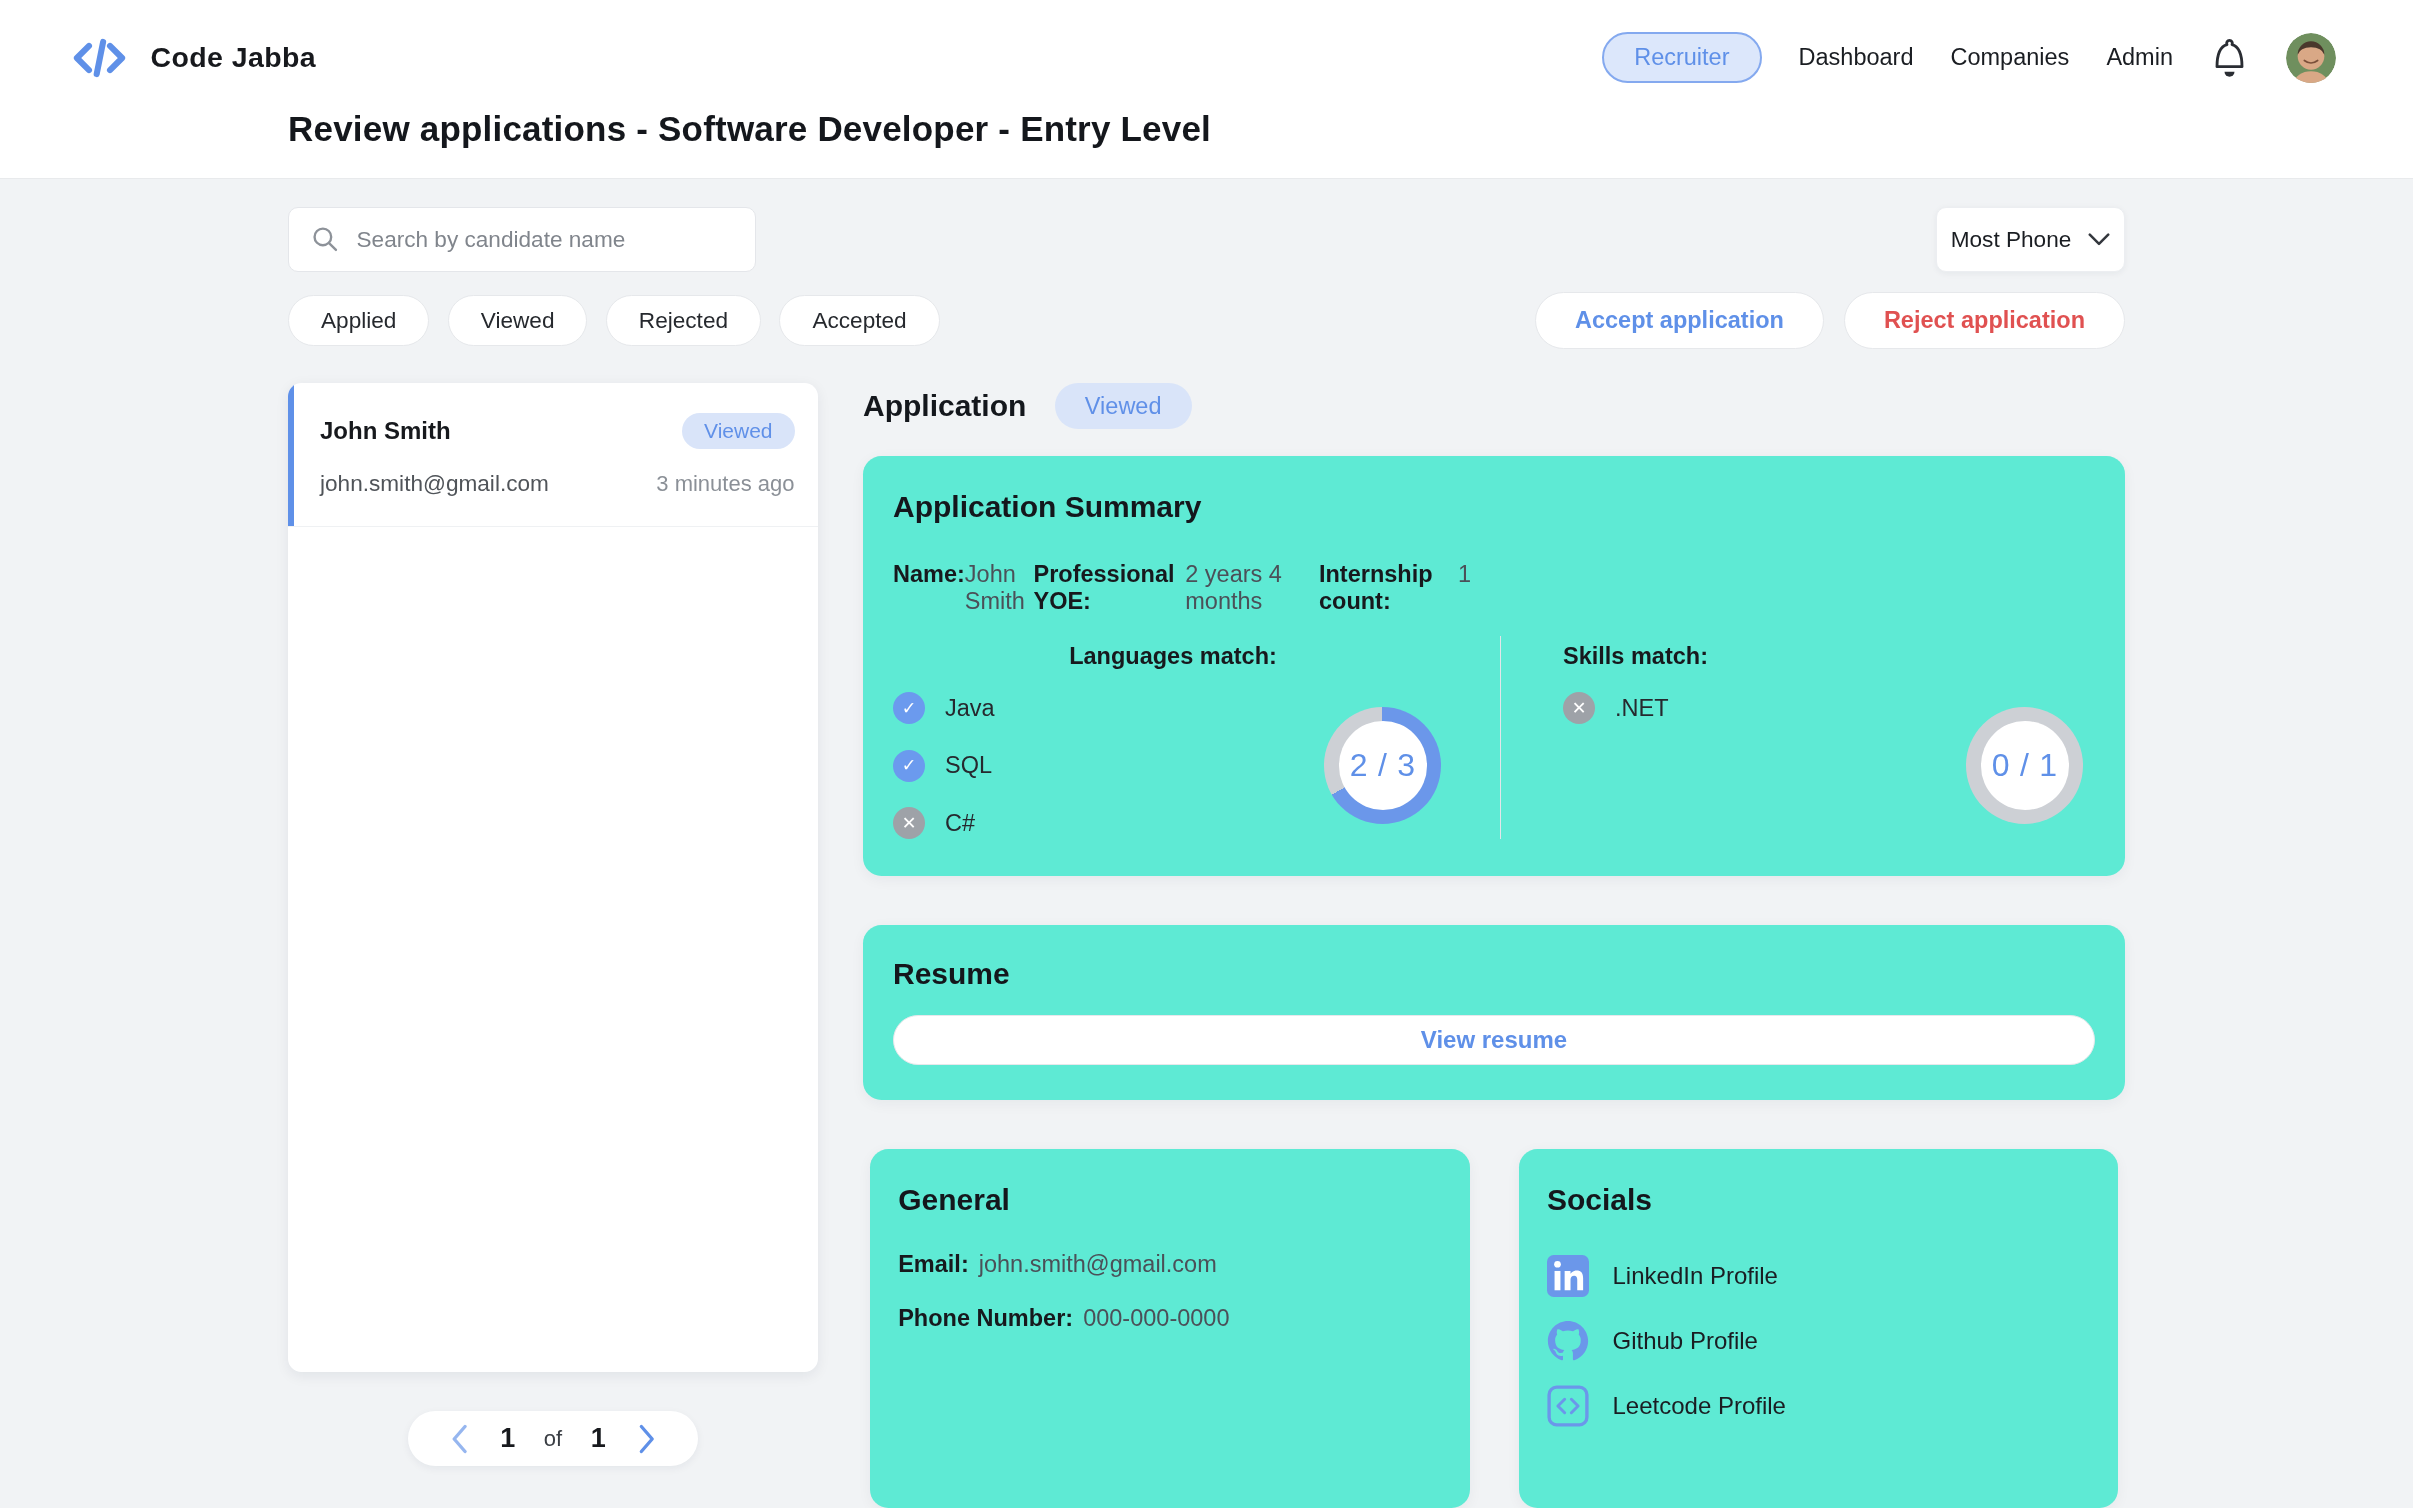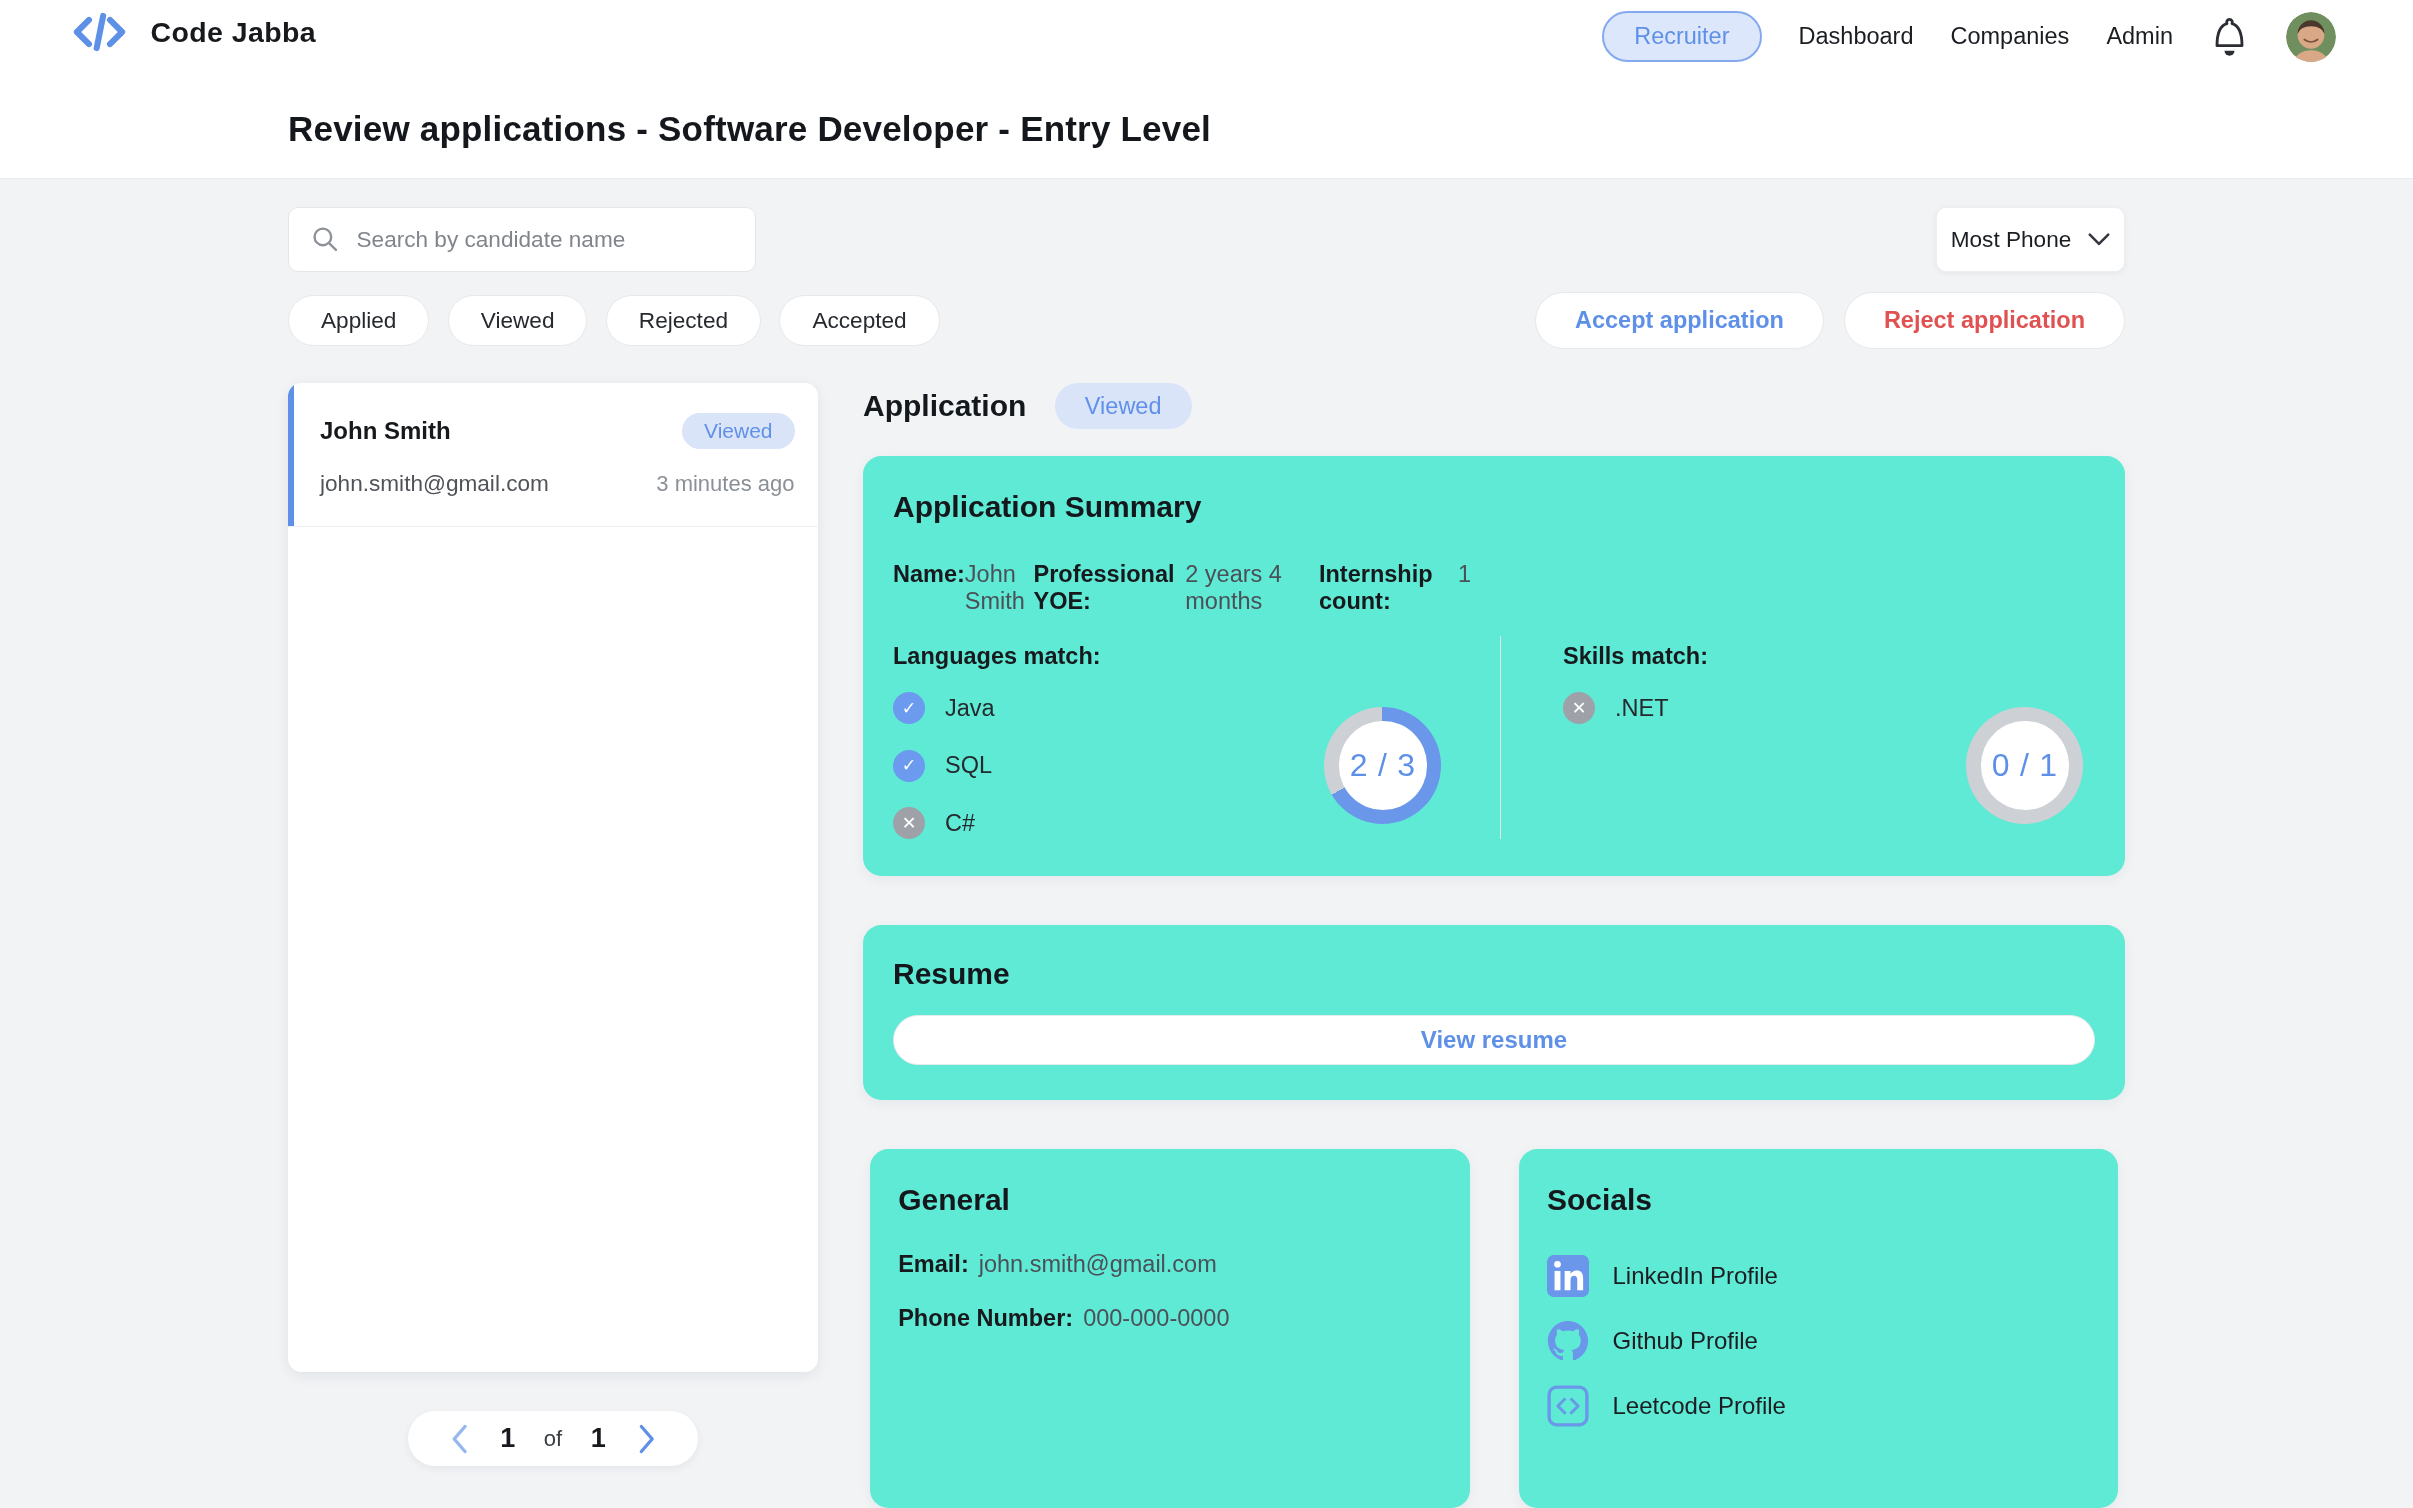--- a/index.html
+++ b/index.html
@@ -5,21 +5,21 @@
   * { box-sizing: border-box; margin: 0; padding: 0; }
   html,body { width:2413px; height:1508px; }
   body {
     font-family: "Liberation Sans", sans-serif;
     background:#F1F3F5;
     color:#17191D;
     overflow:hidden;
   }
   
   .header { background:#fff; border-bottom:1.7px solid #E8EAEC; }
-  .nav-row { display:flex; align-items:flex-start; height:104px; padding:11px 77px 0 72px; }
+  .nav-row { display:flex; align-items:center; height:104px; padding:11px 77px 0 72px; }
   .brand { display:flex; align-items:center; gap:23.5px; }
   .brand-name { font-size:28.5px; font-weight:700; letter-spacing:0.4px; }
   .nav-right { margin-left:auto; display:flex; align-items:center; gap:37px; }
   .role-pill {
     background:#DCE7FB; border:2.5px solid #84A9EF; color:#5F90E8;
     font-size:23.5px; padding:10px 30px; border-radius:37px; cursor:pointer;
   }
   .nav-link { font-size:23.5px; color:#1A1D22; cursor:pointer; }
   .bell { cursor:pointer; display:flex; }
   .avatar { width:50px; height:50px; border-radius:50%; overflow:hidden; cursor:pointer; }
@@ -106,21 +106,21 @@
   .card-title { font-size:30px; font-weight:600; color:#14171C; }
 
   .summary-card { margin-top:27px; padding:34px 30px 37px; }
   .summary-rows { margin-top:27px; width:578px; display:flex; flex-direction:row; }
   .srow { display:flex; justify-content:space-between; align-items:baseline; padding:10px 0; }
   .srow .lbl { font-size:23.5px; font-weight:700; color:#17191D; }
   .srow .val { font-size:23.5px; color:#4B5058; }
 
   .match-area { margin-top:11.7px; display:flex; }
   .match-col { padding-top:6.7px; }
-  .match-col.languages { width:607px; padding-right:47px; }
+  .match-col.languages { width:607px; padding-right:47px;text-align:center; }
   .match-col.skills { flex:1; border-left:1.7px solid #E3E5E9; padding-left:62px; }
   .match-label { font-size:23.5px; font-weight:700; color:#17191D; }
   .match-body { margin-top:22px; display:flex; justify-content:space-between; align-items:center; min-height:147px; }
   .match-items { display:flex; flex-direction:column; gap:20px; align-self:stretch; }
   .match-items.spread { justify-content:space-between; gap:0; }
   .match-item { display:flex; align-items:center; gap:20px; font-size:23.5px; color:#26292E; }
   .mark { width:32px; height:32px; border-radius:50%; color:#fff; font-size:17.6px;
           display:flex; align-items:center; justify-content:center; flex:none; }
   .mark.yes { background:#6B9AEE; }
   .mark.no  { background:#9EA2A8; }

